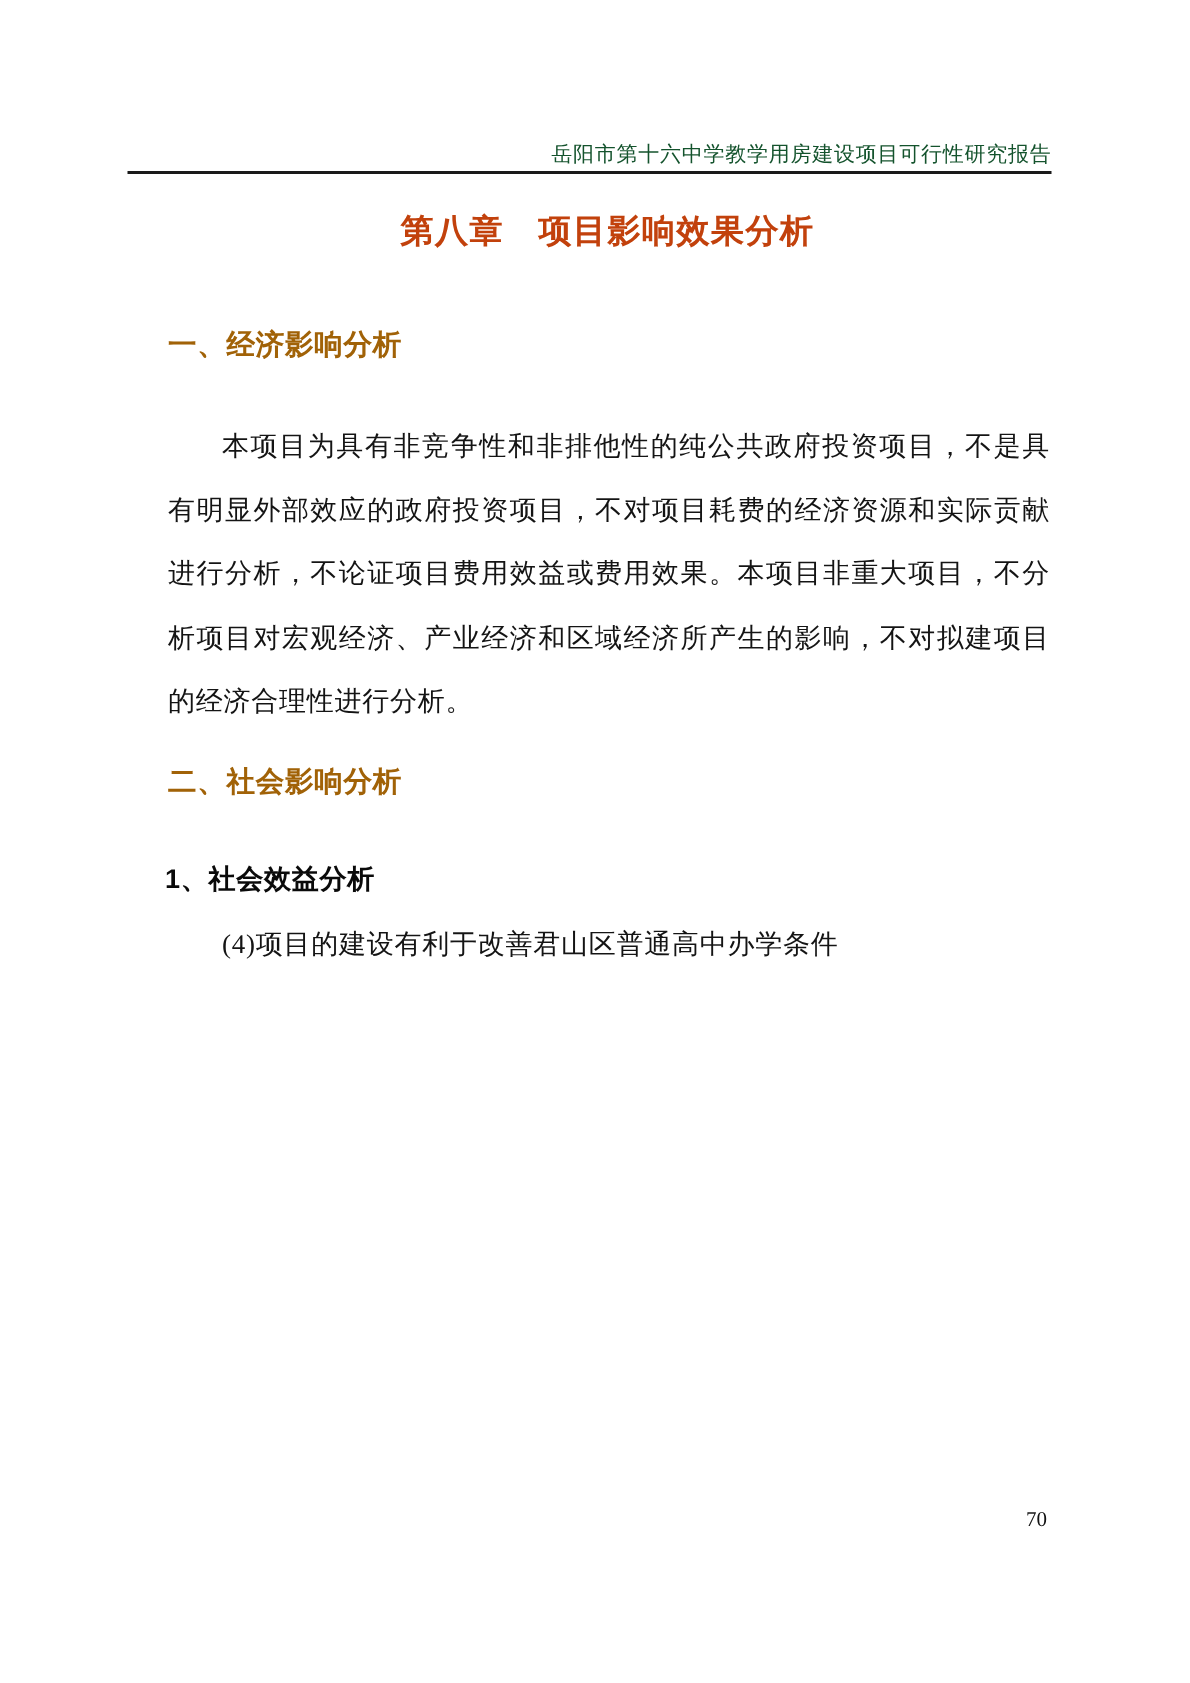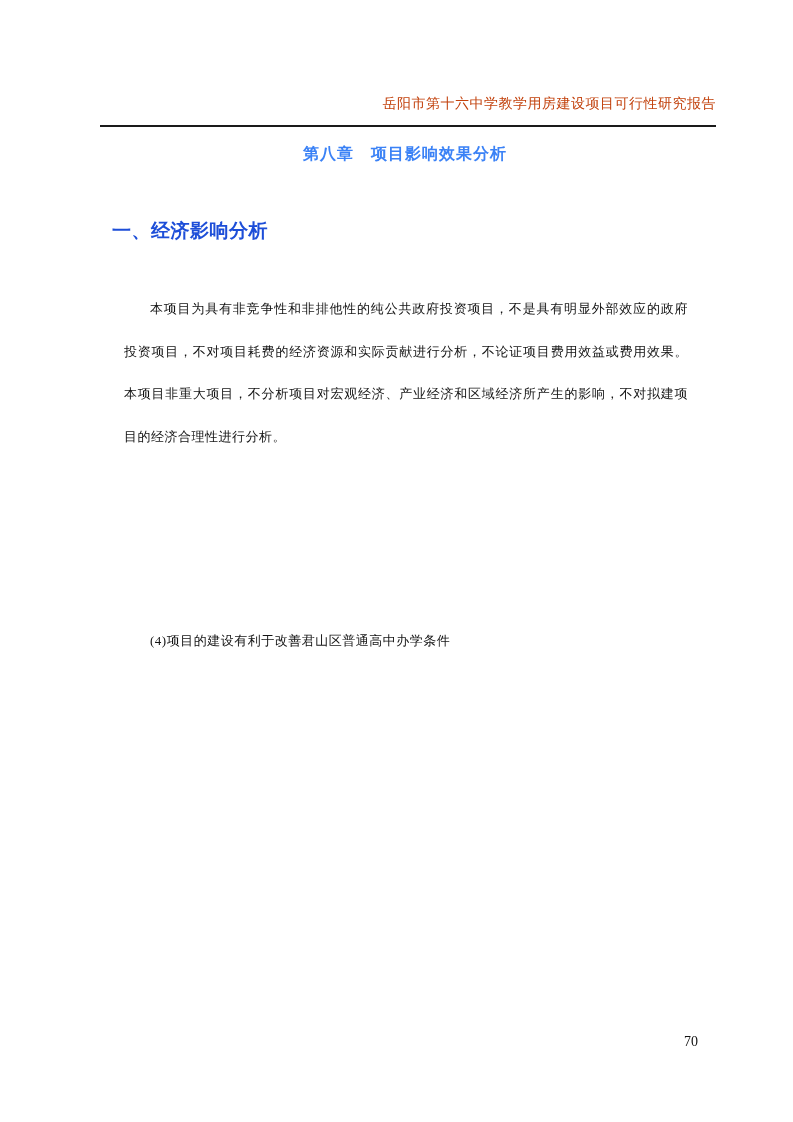--- a/index.html
+++ b/index.html
@@ -13,56 +13,56 @@
     height: 1122px;
     background: #ffffff;
     color: #111111;
     overflow: hidden;
     font-family: "Liberation Serif", "DejaVu Serif", serif;
   }
   
   .doc-header {
     position: absolute;
     top: 94px;
-    left: 100px;
+    left: 85px;
     width: 616px;
     text-align: right;
     font-size: 14px;
     line-height: 20px;
     letter-spacing: 0.5px;
-    padding-bottom: 11px;
+    padding-bottom: 0;
     border-bottom: 2px solid #1a1a1a;
-    color: #c2410c;
+    color: #14532d;
   }
   
   .chapter-title {
     position: absolute;
     top: 140px;
     left: 97px;
     width: 616px;
     text-align: center;
     font-family: "Liberation Sans", "DejaVu Sans", sans-serif;
     font-weight: bold;
-    font-size: 16px;
+    font-size: 22px;
     line-height: 27px;
     letter-spacing: 1px;
-    color: #3b82f6;
+    color: #c2410c;
   }
   
   .h-level1 {
     position: absolute;
     left: 112px;
     width: 588px;
     margin: 0;
     font-family: "Liberation Sans", "DejaVu Sans", sans-serif;
     font-weight: bold;
     font-size: 19px;
     line-height: 24px;
     letter-spacing: 0.5px;
-    color: #1d4ed8;
+    color: #a16207;
   }
   .h-level2 {
     position: absolute;
     left: 110px;
     width: 588px;
     margin: 0;
     font-family: "Liberation Sans", "DejaVu Sans", sans-serif;
     font-weight: bold;
     font-size: 18px;
     line-height: 23px;
@@ -74,55 +74,56 @@
   #heading-benefit  { top: 575px; }
   
   .body-block {
     position: absolute;
     left: 112px;
     width: 588px;
   }
   #para-economic-block { top: 276px; }
   #para-social-block   { top: 608px; }
   .body-block p {
-    margin: 12px;
-    font-size: 13px;
+    margin: 0;
+    font-size: 18px;
     line-height: 42.5px;
     text-align: justify;
     text-indent: 2em;
     letter-spacing: 0.5px;
     color: #141414;
   }
   
   .page-number {
     position: absolute;
     top: 1005px;
     left: 684px;
     font-size: 14px;
     line-height: 18px;
     color: #111111;
-    margin-top: 28px;
   }
 </style>
 </head>
 <body>
 
 <div class="page">
 
   <div class="doc-header">岳阳市第十六中学教学用房建设项目可行性研究报告</div>
 
   <div class="chapter-title">第八章　项目影响效果分析</div>
 
   <h2 class="h-level1" id="heading-economic">一、经济影响分析</h2>
 
   <div class="body-block" id="para-economic-block">
     <p>本项目为具有非竞争性和非排他性的纯公共政府投资项目，不是具有明显外部效应的政府投资项目，不对项目耗费的经济资源和实际贡献进行分析，不论证项目费用效益或费用效果。本项目非重大项目，不分析项目对宏观经济、产业经济和区域经济所产生的影响，不对拟建项目的经济合理性进行分析。</p>
   </div>
 
+  <h2 class="h-level1" id="heading-social">二、社会影响分析</h2>
 
+  <h3 class="h-level2" id="heading-benefit">1、社会效益分析</h3>
 
   <div class="body-block" id="para-social-block">
     <p>(4)项目的建设有利于改善君山区普通高中办学条件</p>
   </div>
 
   <div class="page-number">70</div>
 
 </div>
 
 </body></html>

